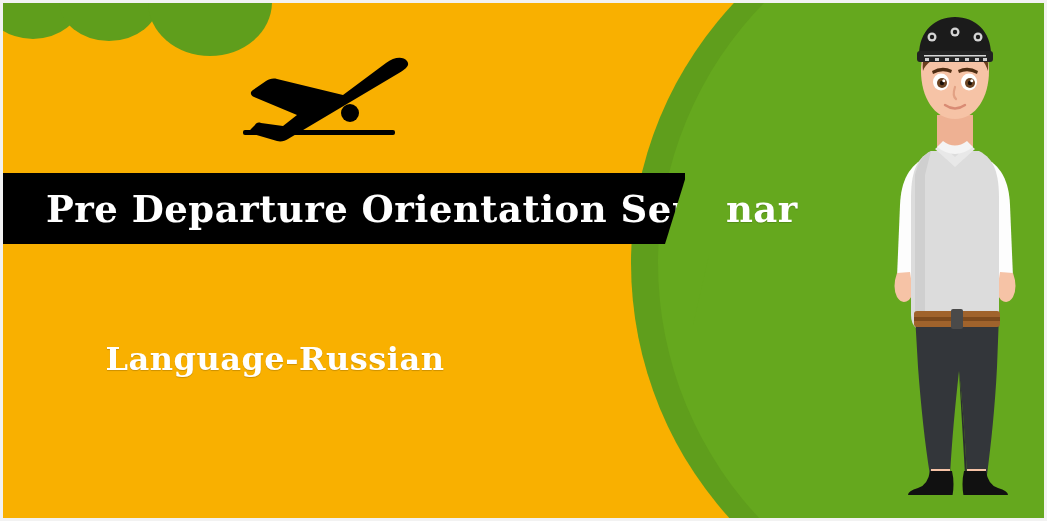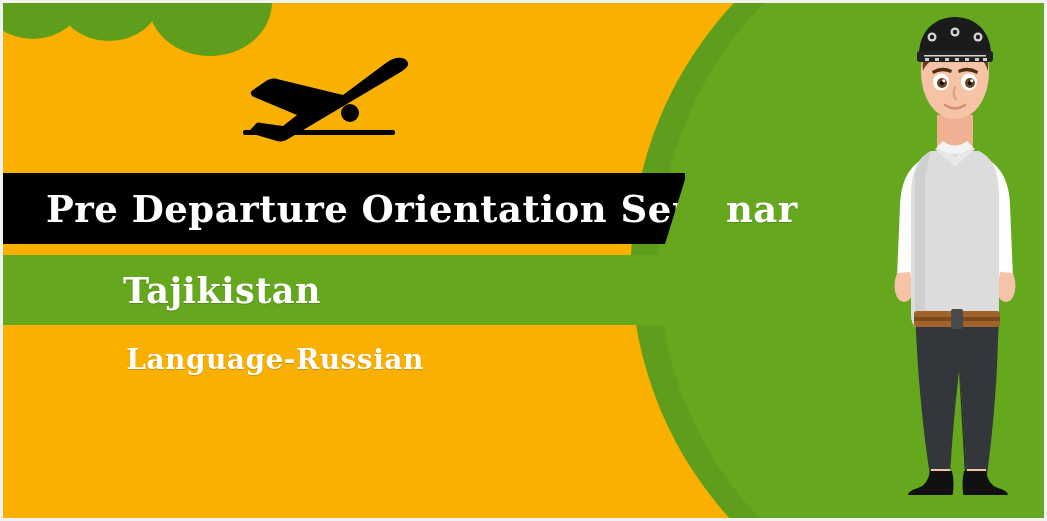--- a/index.html
+++ b/index.html
@@ -116,21 +116,21 @@
 
   .banner-text {
     color: #ffffff;
     font-weight: bold;
     letter-spacing: 0.5px;
     white-space: nowrap;
     text-shadow: 0 1px 1px rgba(0,0,0,0.18);
   }
   #title-text    { font-size: 37px; margin-left: 43px; }
   #country-text  { font-size: 35px; margin-right: 268px; }
-  #language-text { font-size: 28px; margin-right: 116px; }
+  #language-text { font-size: 32px; margin-right: 116px; }
 
   
   #character {
     position: absolute;
     left: 872px;
     top: 12px;
     width: 160px;
     height: 480px;
   }
   #character svg { display: block; }
@@ -154,23 +154,20 @@
       <circle fill="#000000" cx="119" cy="58" r="9"></circle>
     </svg>
   </div>
   <div id="runway"></div>
 
   <div class="band" id="band-title">
     <span class="banner-text" id="title-text">Pre Departure Orientation Seminar</span>
   </div>
   <div class="band-clip" id="clip-title"></div>
 
-  <div class="band" id="band-country">
-    <span class="banner-text" id="country-text">Tajikistan</span>
-  </div>
   <div class="band-clip" id="clip-country"></div>
 
   <div class="band" id="band-language">
     <span class="banner-text" id="language-text">Language-Russian</span>
   </div>
 
   <div id="character">
     <svg width="160" height="480" viewBox="0 0 160 480" xmlns="http://www.w3.org/2000/svg">
 
       <path fill="#eeb193" d="M62,100 h36 v42 h-36 z"></path>

